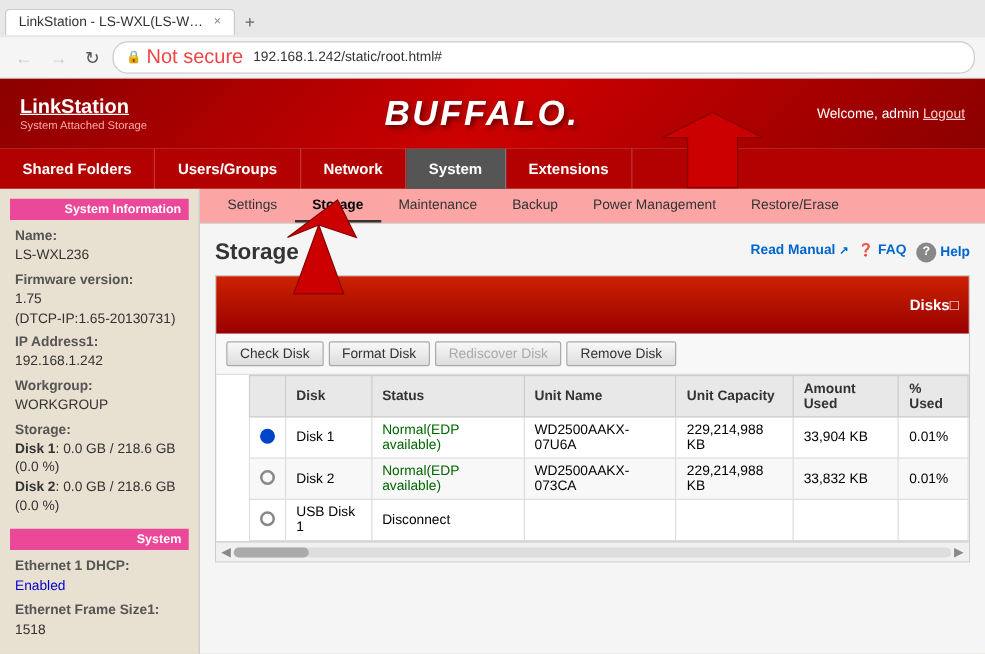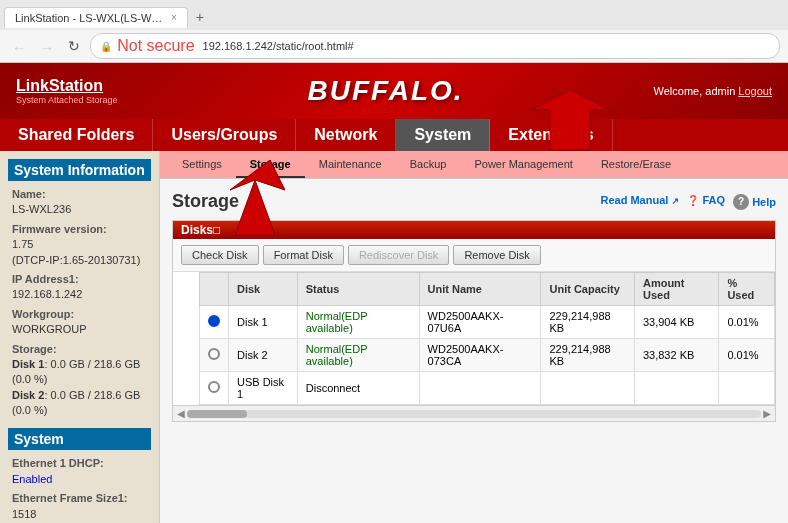--- a/index.html
+++ b/index.html
@@ -27,48 +27,48 @@
     .logo-section { display: flex; flex-direction: column; }
     .logo-title { color: white; font-size: 16px; font-weight: bold; text-decoration: underline; }
     .logo-sub { color: #ffaaaa; font-size: 9px; }
     .header-center { flex: 1; display: flex; justify-content: center; }
     .buffalo-logo { color: white; font-size: 28px; font-weight: 900; font-style: italic; letter-spacing: 2px; text-shadow: 2px 2px 4px rgba(0,0,0,0.5); }
     .header-right { color: white; font-size: 11px; }
     .logout-link { color: #ffcccc; text-decoration: underline; cursor: pointer; }
 
     
     .main-nav { background: #b30000; display: flex; height: 32px; }
-    .main-nav-item { color: white; padding: 0 18px; display: flex; align-items: center; cursor: pointer; font-size: 16px; font-weight: bold; border-right: 1px solid rgba(255,255,255,0.2); }
+    .main-nav-item { color: white; padding: 0 18px; display: flex; align-items: center; cursor: pointer; font-size: 12px; font-weight: bold; border-right: 1px solid rgba(255,255,255,0.2); }
     .main-nav-item.selected { background: #555; color: white; }
 
     
     .sub-nav { background: #fca5a5; display: flex; height: 28px; border-bottom: 1px solid #ccc; padding: 0 8px; }
     .sub-nav-item { padding: 0 14px; display: flex; align-items: center; cursor: pointer; font-size: 11px; color: #333; border-bottom: 2px solid transparent; }
     .sub-nav-item.active { font-weight: bold; color: #000; border-bottom: 2px solid #333; }
 
     
     .content { display: flex; flex: 1; overflow: hidden; }
 
     
     .sidebar { width: 160px; background: #e8e0d0; border-right: 1px solid #ccc; padding: 8px; overflow-y: auto; flex-shrink: 0; }
     .sidebar-section { margin-bottom: 8px; }
-    .sidebar-section-title { background: #0369a1; color: white; padding: 3px 6px; font-size: 14px; font-weight: bold; margin-bottom: 4px; }
+    .sidebar-section-title { background: #ec4899; color: white; padding: 3px 6px; font-size: 10px; font-weight: bold; margin-bottom: 4px; text-align: right; }
     .sidebar-item { padding: 2px 4px; font-size: 11px; color: #333; line-height: 1.4; }
     .sidebar-item-label { color: #555; font-weight: bold; }
 
     
     .main-panel { flex: 1; padding: 12px; overflow: auto; background: #f5f5f5; position: relative; }
     .page-title { font-size: 18px; font-weight: bold; color: #333; margin-bottom: 8px; display: flex; justify-content: space-between; align-items: center; }
     .page-title-links { display: flex; gap: 8px; font-size: 11px; }
     .page-title-link { color: #0066cc; text-decoration: none; cursor: pointer; }
     .help-icon { display: inline-flex; align-items: center; justify-content: center; width: 16px; height: 16px; background: #888; color: white; border-radius: 50%; font-size: 10px; font-weight: bold; }
 
     
     .section { border: 1px solid #ccc; background: white; margin-bottom: 12px; }
-    .section-header { background: linear-gradient(180deg, #cc2200 0%, #990000 100%); color: white; padding: 2px 8px; font-size: 12px; font-weight: bold; display: flex; justify-content: flex-start; align-items: center; }
+    .section-header { background: linear-gradient(180deg, #cc2200 0%, #990000 100%); color: white; padding: 16px 8px; font-size: 12px; font-weight: bold; display: flex; justify-content: flex-end; align-items: center; }
     .section-minimize { color: white; cursor: pointer; font-size: 12px; }
     .toolbar { padding: 6px 8px; display: flex; gap: 4px; background: #f8f8f8; border-bottom: 1px solid #ddd; }
     .btn { border: 1px solid #aaa; background: linear-gradient(180deg, #f8f8f8, #ddd); padding: 3px 10px; font-size: 11px; cursor: pointer; border-radius: 2px; color: #333; }
     .btn.disabled { color: #aaa; cursor: default; }
 
     
     .disk-table { width: 100%; border-collapse: collapse; font-size: 11px; }
     .disk-table th { background: #e8e8e8; border: 1px solid #ccc; padding: 4px 8px; text-align: left; font-weight: bold; color: #333; }
     .disk-table td { border: 1px solid #ddd; padding: 4px 8px; vertical-align: middle; }
     .disk-table tr:nth-child(even) { background: #f8f8f8; }

